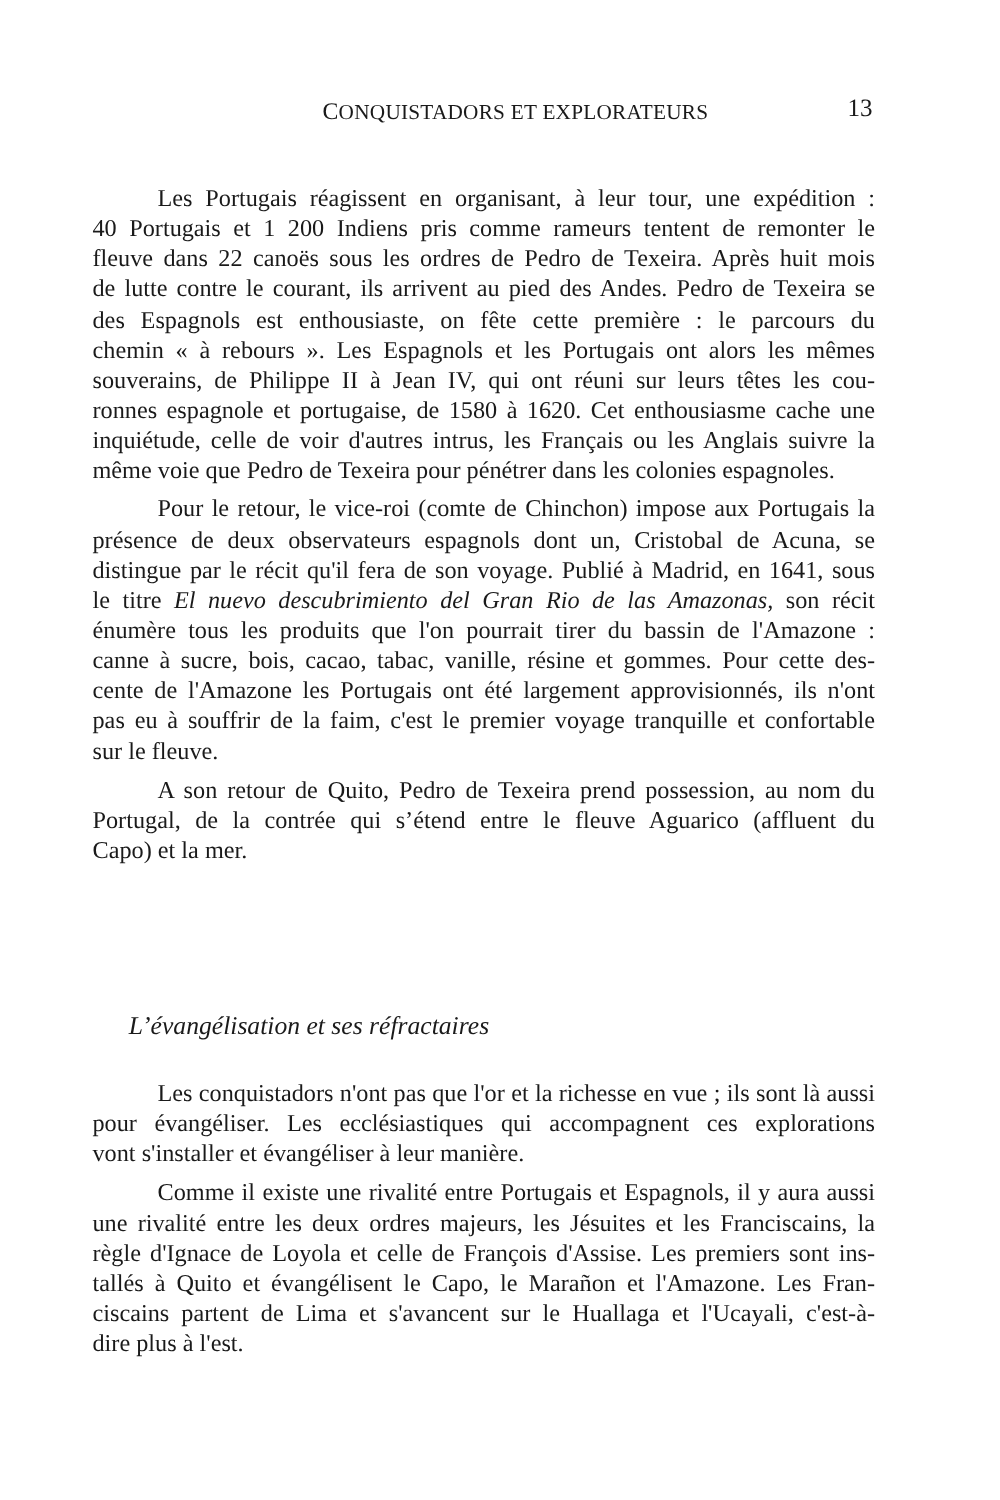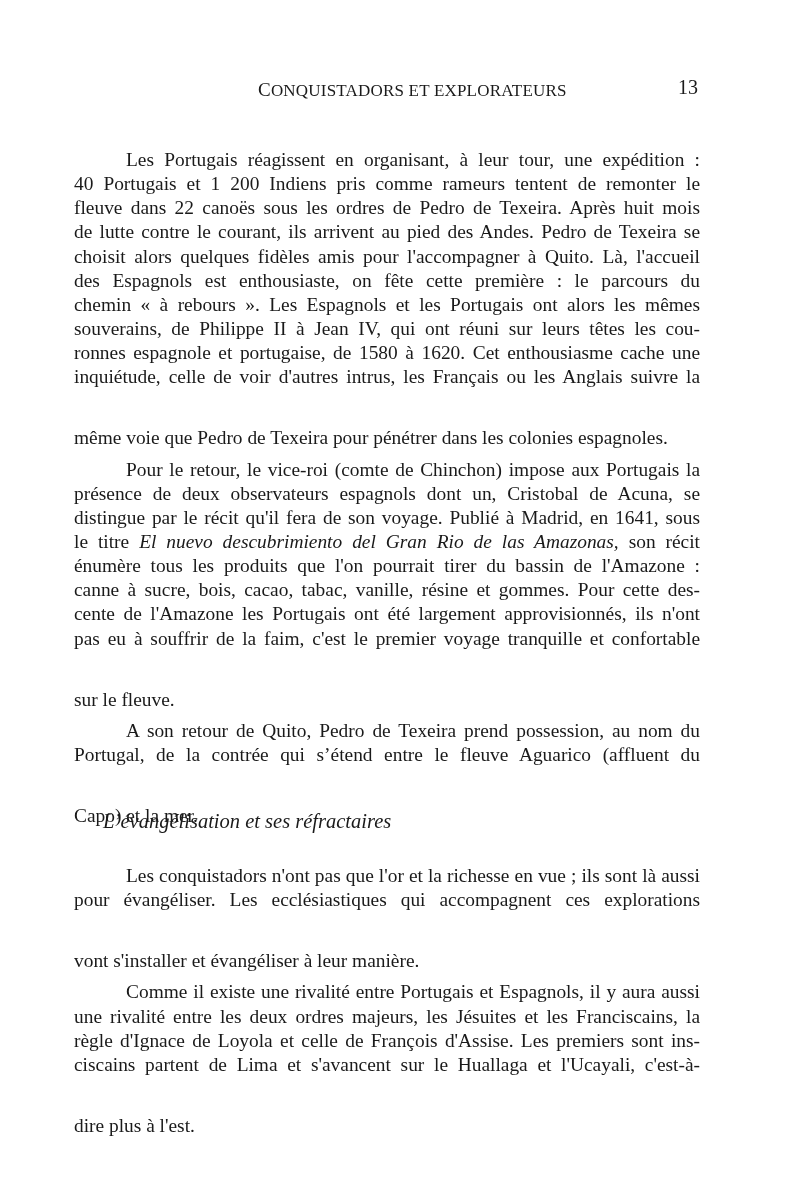--- a/index.html
+++ b/index.html
@@ -6,41 +6,40 @@
   body { width: 800px; height: 1200px; position: relative; overflow: hidden;
          font-family: "Liberation Serif", "DejaVu Serif", serif; color: #1a1a1a; }
   .running-head { position: absolute; top: 74px; left: 0; width: 760px; height: 30px; }
   .running-title { position: absolute; left: 258px; top: 5px; font-size: 17px;
                    letter-spacing: 0.2px; white-space: nowrap; }
   .running-title .big { font-size: 19px; }
   .page-number { position: absolute; left: 678px; top: 2px; font-size: 20px; }
   .body-text { position: absolute; left: 74px; width: 626px; font-size: 19.4px; line-height: 24.15px; }
   .line { display: block; text-align: justify; text-align-last: justify; white-space: nowrap;
           height: 24.15px; overflow: visible; }
-  .line.last { text-align-last: left; margin-top: 37px; }
+  .line.last { text-align-last: left; }
   .line.indent { text-indent: 52px; }
   .para { margin: 0 0 7px 0; }
   .section-heading { position: absolute; left: 103px; top: 810px; font-size: 20.5px; font-style: italic; }
   em { font-style: italic; }
 </style>
 </head>
 <body>
 
 <div class="running-head">
   <span class="running-title"><span class="big">C</span><span>ONQUISTADORS ET EXPLORATEURS</span></span>
   <span class="page-number">13</span>
 </div>
 
 <div class="body-text" style="top:148px;">
   <div class="para">
     <span class="line indent">Les Portugais réagissent en organisant, à leur tour, une expédition :</span>
     <span class="line">40 Portugais et 1 200 Indiens pris comme rameurs tentent de remonter le</span>
     <span class="line">fleuve dans 22 canoës sous les ordres de Pedro de Texeira. Après huit mois</span>
     <span class="line">de lutte contre le courant, ils arrivent au pied des Andes. Pedro de Texeira se</span>
-    <span class="line">choisit alors quelques fidèles amis pour l'accompagner à Quito. Là, l'accueil</span>
     <span class="line">des Espagnols est enthousiaste, on fête cette première : le parcours du</span>
     <span class="line">chemin « à rebours ». Les Espagnols et les Portugais ont alors les mêmes</span>
     <span class="line">souverains, de Philippe II à Jean IV, qui ont réuni sur leurs têtes les cou-</span>
     <span class="line">ronnes espagnole et portugaise, de 1580 à 1620. Cet enthousiasme cache une</span>
     <span class="line">inquiétude, celle de voir d'autres intrus, les Français ou les Anglais suivre la</span>
     <span class="line last">même voie que Pedro de Texeira pour pénétrer dans les colonies espagnoles.</span>
   </div>
   <div class="para">
     <span class="line indent">Pour le retour, le vice-roi (comte de Chinchon) impose aux Portugais la</span>
     <span class="line">présence de deux observateurs espagnols dont un, Cristobal de Acuna, se</span>
@@ -64,16 +63,17 @@
 <div class="body-text" style="top:864px;">
   <div class="para">
     <span class="line indent">Les conquistadors n'ont pas que l'or et la richesse en vue ; ils sont là aussi</span>
     <span class="line">pour évangéliser. Les ecclésiastiques qui accompagnent ces explorations</span>
     <span class="line last">vont s'installer et évangéliser à leur manière.</span>
   </div>
   <div class="para">
     <span class="line indent">Comme il existe une rivalité entre Portugais et Espagnols, il y aura aussi</span>
     <span class="line">une rivalité entre les deux ordres majeurs, les Jésuites et les Franciscains, la</span>
     <span class="line">règle d'Ignace de Loyola et celle de François d'Assise. Les premiers sont ins-</span>
+    <span class="line">tallés à Quito et évangélisent le Capo, le Marañon et l'Amazone. Les Fran-</span>
     <span class="line">ciscains partent de Lima et s'avancent sur le Huallaga et l'Ucayali, c'est-à-</span>
     <span class="line last">dire plus à l'est.</span>
   </div>
 </div>
 
 </body></html>

